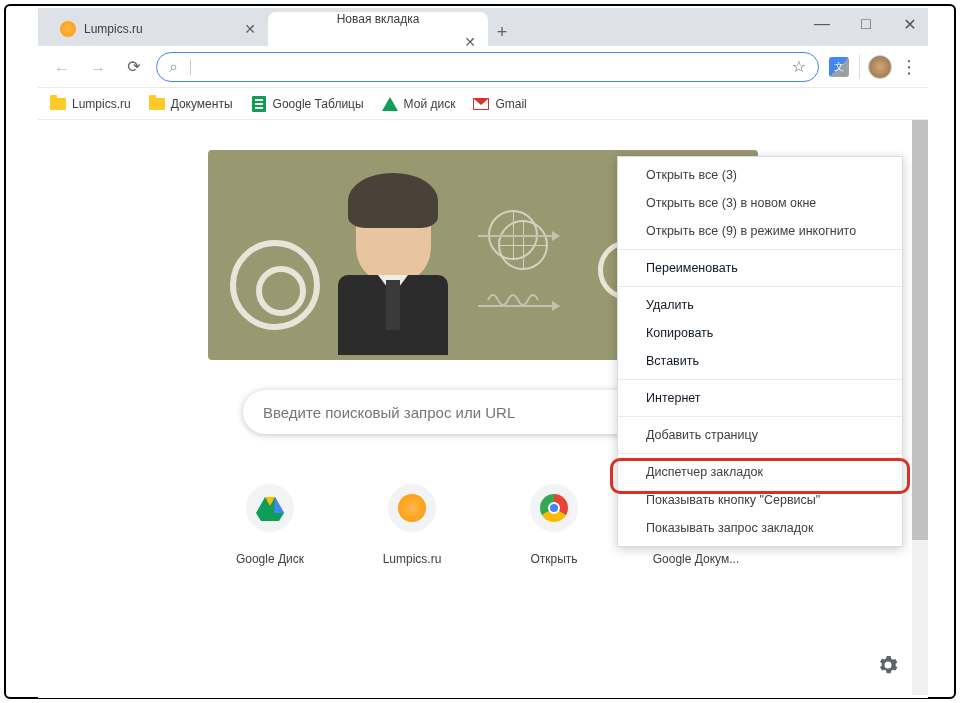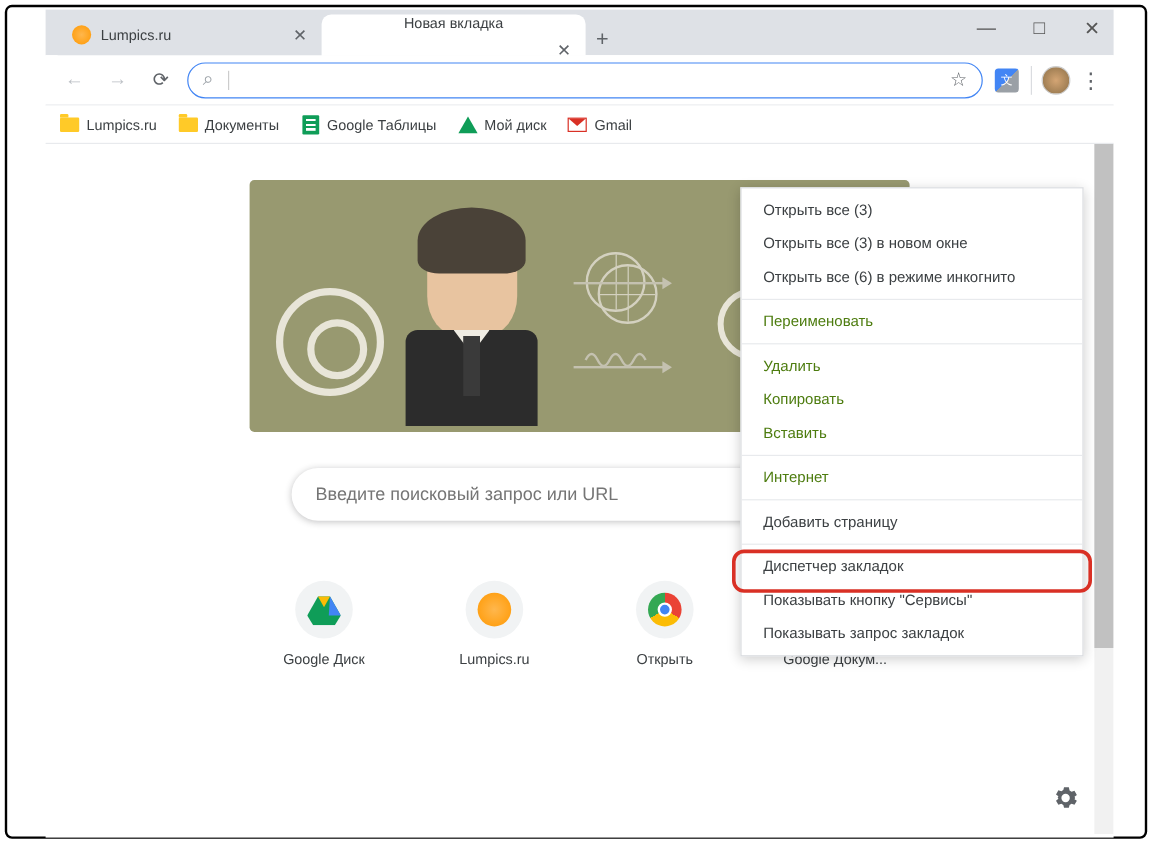--- a/index.html
+++ b/index.html
@@ -44,27 +44,27 @@
 .doodle-spiral { position: absolute; left: 275px; top: 135px; width: 70px; height: 30px; }
 .doodle-g2 { position: absolute; right: 100px; top: 90px; width: 60px; height: 60px; border: 5px solid #e8e5d8; border-radius: 50%; }
 .doodle-l { position: absolute; right: 55px; top: 85px; width: 5px; height: 70px; background: #e8e5d8; }
 .doodle-l::after { content: ''; position: absolute; bottom: 0; left: 0; width: 30px; height: 5px; background: #e8e5d8; }
 .doodle-arrow { position: absolute; width: 80px; height: 2px; background: #c4c1b0; }
 .doodle-arrow::after { content: ''; position: absolute; right: -2px; top: -4px; border-left: 8px solid #c4c1b0; border-top: 5px solid transparent; border-bottom: 5px solid transparent; }
 .search-box { width: 480px; height: 44px; margin: 30px auto 0; background: #fff; border-radius: 22px; box-shadow: 0 1px 6px rgba(32,33,36,.28); display: flex; align-items: center; padding: 0 20px; }
 .search-box input { border: none; outline: none; flex: 1; font-size: 15px; color: #80868b; }
 .search-mic { color: #4285f4; }
 .shortcuts { display: flex; justify-content: center; gap: 32px; margin-top: 50px; }
-.shortcut { width: 110px; display: flex; flex-direction: column; align-items: center; gap: 10px; }
+.shortcut { width: 110px; display: flex; flex-direction: column; align-items: center; gap: 20px; }
 .shortcut-icon { width: 48px; height: 48px; background: #f1f3f4; border-radius: 50%; display: flex; align-items: center; justify-content: center; }
 .shortcut-label { font-size: 12px; color: #3c4043; text-align: center; white-space: nowrap; overflow: hidden; text-overflow: ellipsis; max-width: 110px; }
 .settings-gear { position: absolute; right: 28px; bottom: 18px; width: 24px; height: 24px; color: #5f6368; }
 .context-menu { position: absolute; right: 25px; top: 148px; width: 286px; background: #fff; box-shadow: 0 2px 10px rgba(0,0,0,.2); border: 1px solid #dadce0; padding: 4px 0; font-size: 12.5px; }
-.menu-item { padding: 7px 18px; color: #3c4043; }
-.menu-item.disabled { color: #4d7c0f; }
+.menu-item { padding: 7px 28px; color: #3c4043; }
+.menu-item.disabled { color: #0f172a; }
 .menu-sep { height: 1px; background: #e8eaed; margin: 4px 0; }
 .highlight { position: absolute; right: 18px; top: 450px; width: 300px; height: 36px; border: 3px solid #d93025; border-radius: 10px; pointer-events: none; }
 .folder-icon { width: 16px; height: 12px; background: #ffca28; border-radius: 1px; position: relative; }
 .folder-icon::before { content: ''; position: absolute; top: -3px; left: 0; width: 7px; height: 3px; background: #ffca28; border-radius: 1px 1px 0 0; }
 .orange-icon { width: 16px; height: 16px; border-radius: 50%; background: radial-gradient(circle, #ffb74d, #ff9800); }
 .orange-lg { width: 28px; height: 28px; border-radius: 50%; background: radial-gradient(circle, #ffb74d, #ff9800); }
 .sheets-icon { width: 14px; height: 16px; background: #0f9d58; border-radius: 1px; position: relative; }
 .sheets-icon::after { content: ''; position: absolute; inset: 3px; background: repeating-linear-gradient(#fff 0 2px, transparent 2px 4px); }
 .drive-tri { width: 0; height: 0; border-left: 8px solid transparent; border-right: 8px solid transparent; border-bottom: 14px solid #0f9d58; position: relative; }
 .gmail-icon { width: 16px; height: 12px; background: #fff; border: 1px solid #d93025; position: relative; }
@@ -223,21 +223,21 @@
     <div class="settings-gear">
       <svg width="24" height="24" viewBox="0 0 24 24" fill="#5f6368">
             <path d="M19.4 13l.6-1-.6-1 2-1.6-2-3.4-2.4.8-1.7-1L14.7 3h-4l-.6 2.4-1.7 1-2.4-.8-2 3.4L6 10.6l-.6 1 .6 1-2 1.6 2 3.4 2.4-.8 1.7 1 .6 2.4h4l.6-2.4 1.7-1 2.4.8 2-3.4zM12 15.5A3.5 3.5 0 1112 8.5a3.5 3.5 0 010 7z"></path>
           </svg>
     </div>
   </div>
 
   <div class="context-menu">
     <div class="menu-item">Открыть все (3)</div>
     <div class="menu-item">Открыть все (3) в новом окне</div>
-    <div class="menu-item">Открыть все (6) в режиме инкогнито</div>
+    <div class="menu-item">Открыть все (9) в режиме инкогнито</div>
     <div class="menu-sep"></div>
     <div class="menu-item disabled">Переименовать</div>
     <div class="menu-sep"></div>
     <div class="menu-item disabled">Удалить</div>
     <div class="menu-item disabled">Копировать</div>
     <div class="menu-item disabled">Вставить</div>
     <div class="menu-sep"></div>
     <div class="menu-item disabled">Интернет</div>
     <div class="menu-sep"></div>
     <div class="menu-item">Добавить страницу</div>

